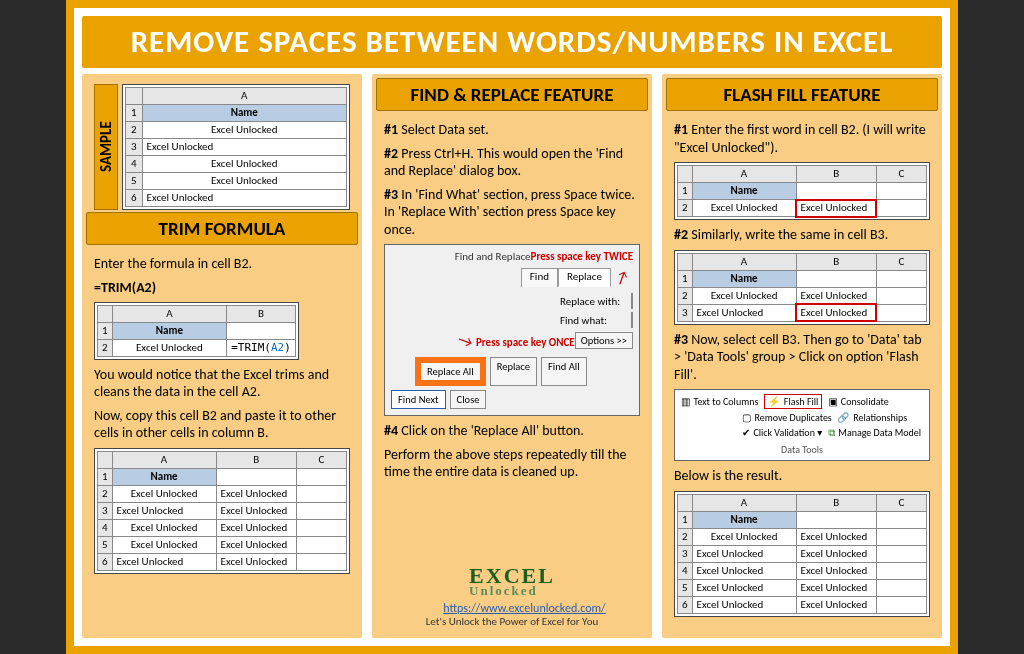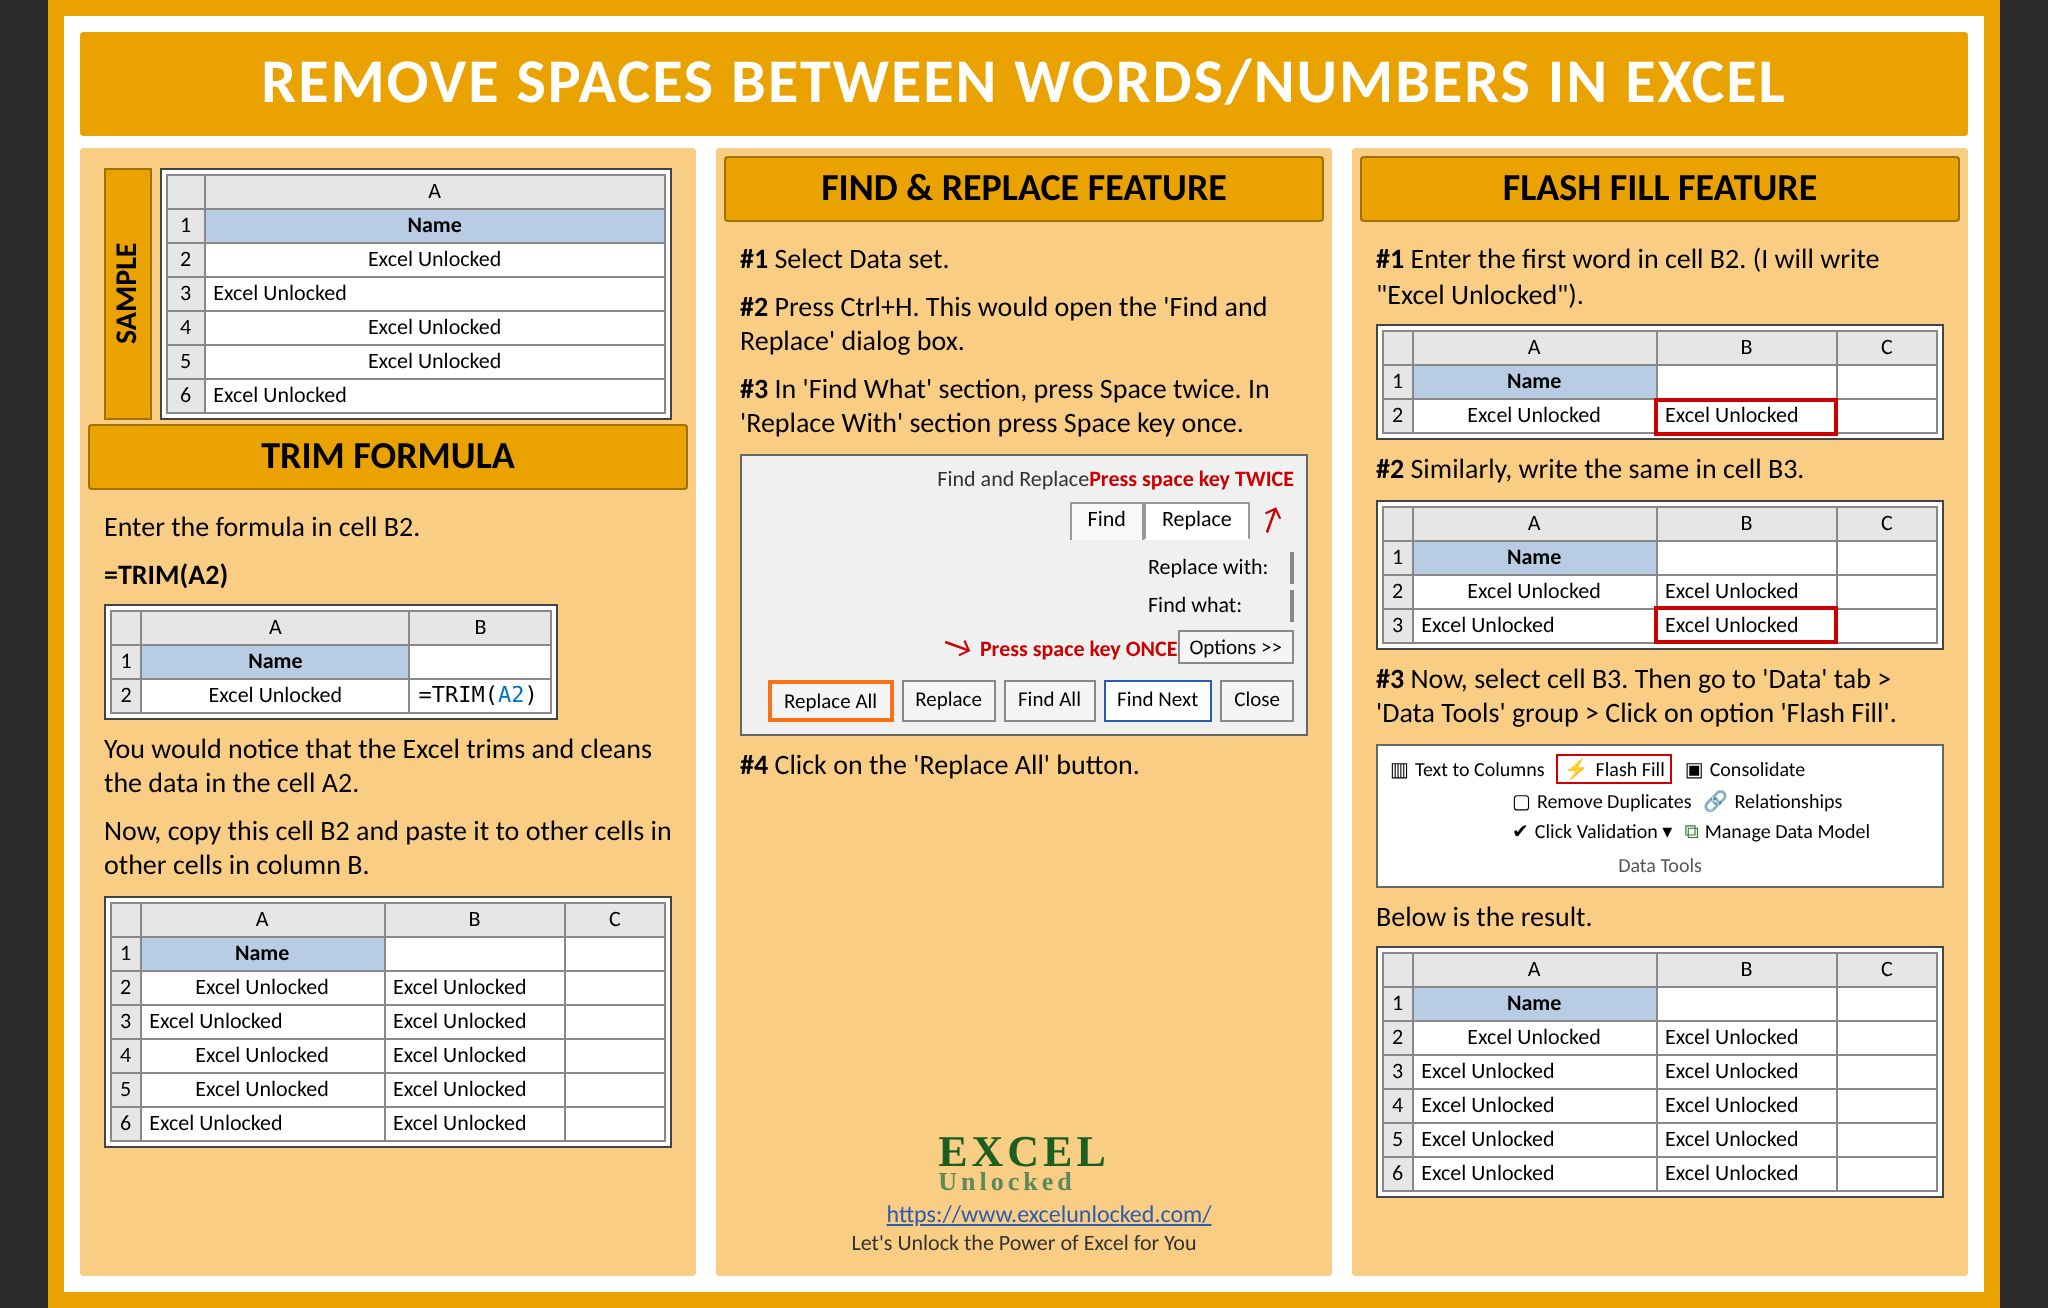--- a/index.html
+++ b/index.html
@@ -1,17 +1,17 @@
 <!DOCTYPE html>
 <html><head>
 <meta charset="utf-8">
 <style>
   * { box-sizing: border-box; }
   body { margin:0; padding:0; font-family: Calibri, Arial, sans-serif; background:#2b2b2b; }
-  .page { width:976px; height:654px; margin:0 auto; position:relative; background:#fff; border:8px solid #e9a200; padding:8px; display:flex; flex-direction:column; gap:6px;}
+  .page { width:892px; height:654px; margin:0 auto; position:relative; background:#fff; border:8px solid #e9a200; padding:8px; display:flex; flex-direction:column; gap:6px;}
   .title-bar { background:#e9a200; color:#fff; font-size:31px; font-weight:bold; letter-spacing:1px; text-align:center; padding:6px 4px 8px; border-radius:2px; }
   .body { flex:1; display:flex; gap:10px; }
   .col { flex:1; background:#f9cd84; border-radius:2px; padding:10px 12px; font-size:14px; color:#000; display:flex; flex-direction:column; gap:6px; position:relative;}
   .block-title { background:#e9a200; color:#000; font-weight:bold; text-align:center; font-size:19px; padding:4px 2px; border-radius:2px; margin:-6px -8px 4px -8px; border:1px solid #a07300;}
   .block-title.white { color:#000; }
   .tiny-sheet { background:#fff; border:1px solid #444; padding:2px; }
   table.xl { border-collapse:collapse; width:100%; font-size:11px; }
   table.xl th, table.xl td { border:1px solid #888; padding:1px 4px; text-align:center; height:16px; line-height:14px; }
   table.xl th.corner { background:#e6e6e6; width:14px; }
   table.xl th.colh { background:#e6e6e6; font-weight:normal; min-width:50px;}
@@ -28,21 +28,21 @@
   .dlg-title { font-size:11px; color:#333; margin-bottom:2px;}
   .dlg-tabs { display:flex; gap:0; font-size:11px; margin-bottom:3px;}
   .dlg-tab { border:1px solid #999; padding:1px 8px; background:#f8f8f8; border-bottom:none;}
   .dlg-tab.active { background:#fff; font-weight:normal; border-bottom:1px solid #fff;}
   .dlg-row { display:flex; align-items:center; gap:3px;}
   .dlg-row label { width:68px; }
   .dlg-row .inp { flex:1; height:16px; background:#fff; border:1px solid #888; }
   .dlg-buttons { display:flex; gap:4px; margin-top:4px; flex-wrap:wrap;}
   .dlg-buttons .btn { border:1px solid #888; background:#f5f5f5; padding:2px 6px; font-size:10.5px; cursor:pointer;}
   .dlg-buttons .btn.prim { background:#fff; border:1.5px solid #2a5db0;}
-  .dlg-buttons .btn.box { border:2px solid #f97316;}
+  .dlg-buttons .btn.box { border:6px solid #f97316;margin-left:24px;}
   .callout { color:#c00; font-weight:bold; font-size:11px;}
   .arrow { color:#c00; font-size:16px; transform:rotate(-25deg); display:inline-block; margin:0 4px;}
   .logo-row { display:flex; flex-direction:column; align-items:center; margin-top:auto; gap:0;}
   .logo { font-family: "Times New Roman", serif; font-size:22px; color:#1b5e20; font-weight:bold; letter-spacing:2px; line-height:0.9;}
   .logo small{ display:block; font-size:13px; letter-spacing:2px; color:#5a8a5a;}
   .link { color:#2a5db0; text-decoration:underline; font-size:12px; margin-top:4px;padding-left:25px;}
   .tag { font-size:11px; color:#333; }
   .ribbon { background:#fff; border:1px solid #666; padding:4px 6px; font-size:10px; display:flex; flex-direction:column; gap:2px;}
   .rib-row{ display:flex; gap:6px; flex-wrap:wrap; align-items:center;}
   .rib-item{ display:flex; align-items:center; gap:3px; }
@@ -217,20 +217,21 @@
         <div class="dlg-buttons">
           <div class="btn box">Replace All</div>
           <div class="btn">Replace</div>
           <div class="btn">Find All</div>
           <div class="btn prim">Find Next</div>
           <div class="btn">Close</div>
         </div>
       </div>
 
       <div class="step"><b>#4</b> Click on the 'Replace All' button.</div>
+      <div class="step">Perform the above steps repeatedly till the time the entire data is cleaned up.</div>
 
       <div class="logo-row">
          <div class="logo">
             <span>EXCEL</span>
             <small>Unlocked</small>
          </div>
          <a class="link">https://www.excelunlocked.com/</a>
          <div class="tag">Let's Unlock the Power of Excel for You</div>
       </div>
     </div>

